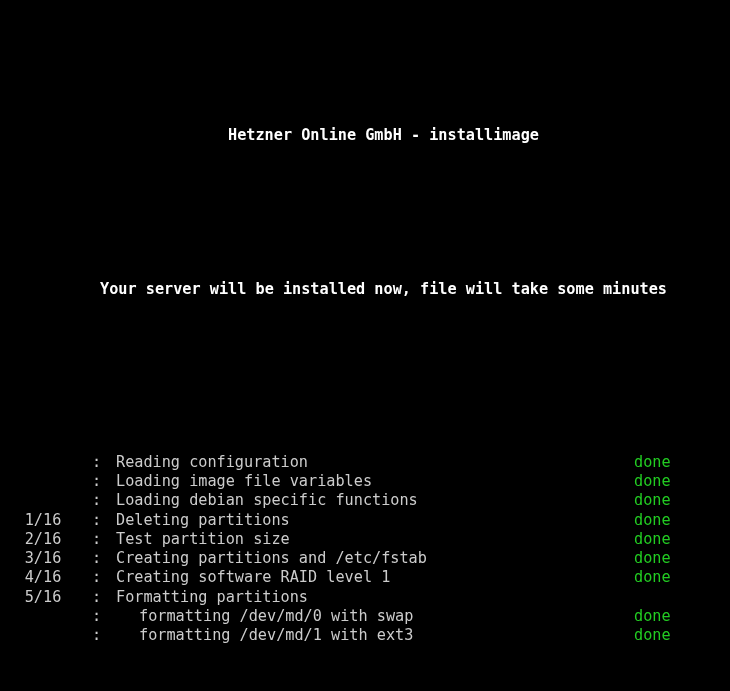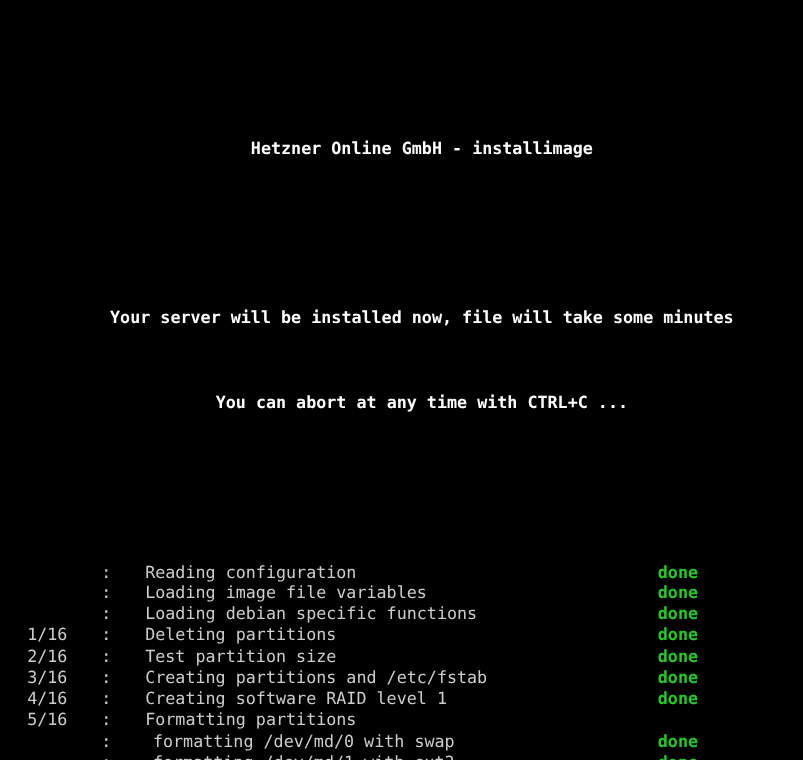--- a/index.html
+++ b/index.html
@@ -54,47 +54,46 @@
     text-align: center;
     color: #cccccc;
   }
   .col-colon {
     position: absolute;
     left: 92px;
     color: #cccccc;
   }
   .col-text {
     position: absolute;
-    left: 132px;
+    left: 116px;
     color: #cccccc;
   }
   .row.sub .col-text {
     left: 139px;
   }
   .col-status {
     position: absolute;
-    left: 598px;
-    font-weight: bold;
+    left: 634px;
+    font-weight: normal;
   }
   .status-done {
     color: #22cc22;
   }
 </style>
 </head>
 <body>
 
 <div id="terminal">
 
   <div class="pad-top"></div>
 
   <div class="line" style="text-align:center;"><span class="center-bold">Hetzner Online GmbH - installimage</span></div>
 
   <div class="blank"></div>
 
   <div class="line" style="text-align:center;"><span class="center-bold">Your server will be installed now, file will take some minutes</span></div>
 
-  <div class="line" style="text-align:center;"><span class="center-bold">You can abort at any time with CTRL+C ...</span></div>
 
   <div class="blank"></div>
 
   <div id="step-rows"><div class="row"><span class="col-step"></span><span class="col-colon">:</span><span class="col-text">Reading configuration</span><span class="col-status status-done">done</span></div><div class="row"><span class="col-step"></span><span class="col-colon">:</span><span class="col-text">Loading image file variables</span><span class="col-status status-done">done</span></div><div class="row"><span class="col-step"></span><span class="col-colon">:</span><span class="col-text">Loading debian specific functions</span><span class="col-status status-done">done</span></div><div class="row"><span class="col-step">1/16</span><span class="col-colon">:</span><span class="col-text">Deleting partitions</span><span class="col-status status-done">done</span></div><div class="row"><span class="col-step">2/16</span><span class="col-colon">:</span><span class="col-text">Test partition size</span><span class="col-status status-done">done</span></div><div class="row"><span class="col-step">3/16</span><span class="col-colon">:</span><span class="col-text">Creating partitions and /etc/fstab</span><span class="col-status status-done">done</span></div><div class="row"><span class="col-step">4/16</span><span class="col-colon">:</span><span class="col-text">Creating software RAID level 1</span><span class="col-status status-done">done</span></div><div class="row"><span class="col-step">5/16</span><span class="col-colon">:</span><span class="col-text">Formatting partitions</span></div><div class="row sub"><span class="col-step"></span><span class="col-colon">:</span><span class="col-text">formatting /dev/md/0 with swap</span><span class="col-status status-done">done</span></div><div class="row sub"><span class="col-step"></span><span class="col-colon">:</span><span class="col-text">formatting /dev/md/1 with ext3</span><span class="col-status status-done">done</span></div></div>
 
 </div>
 
 </body></html>

